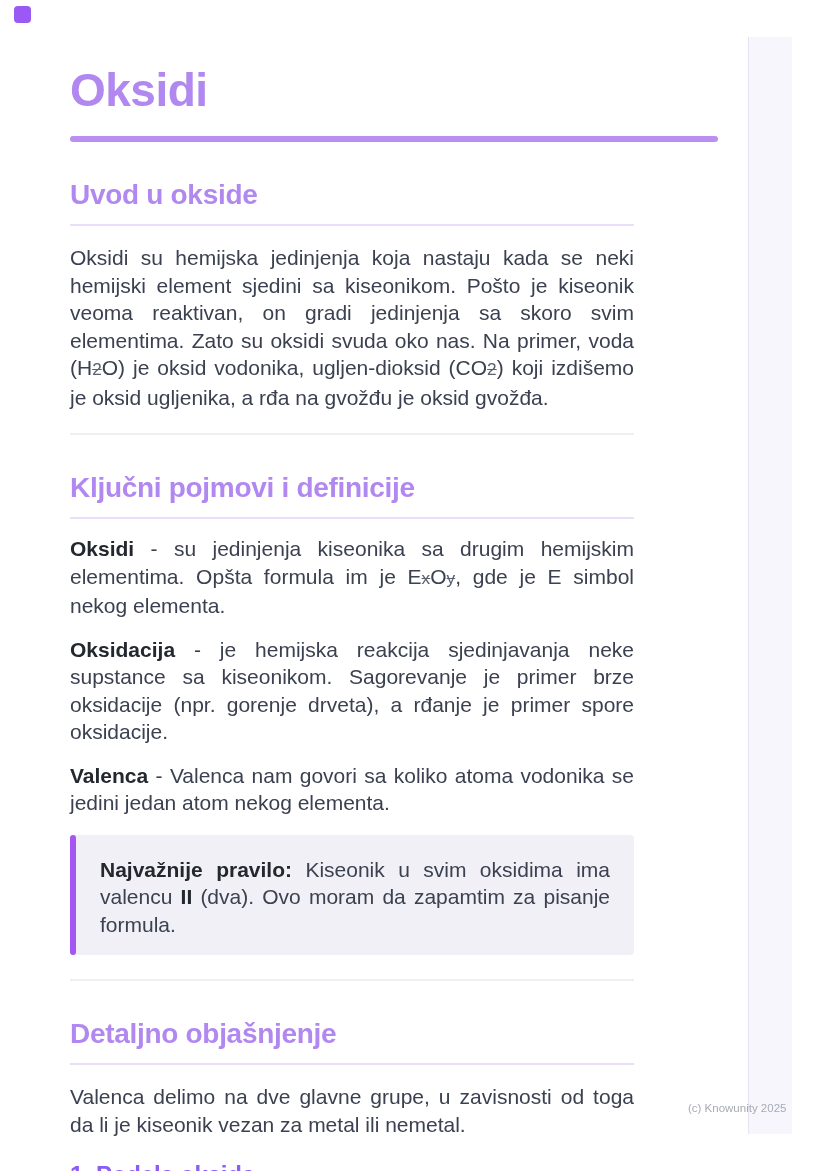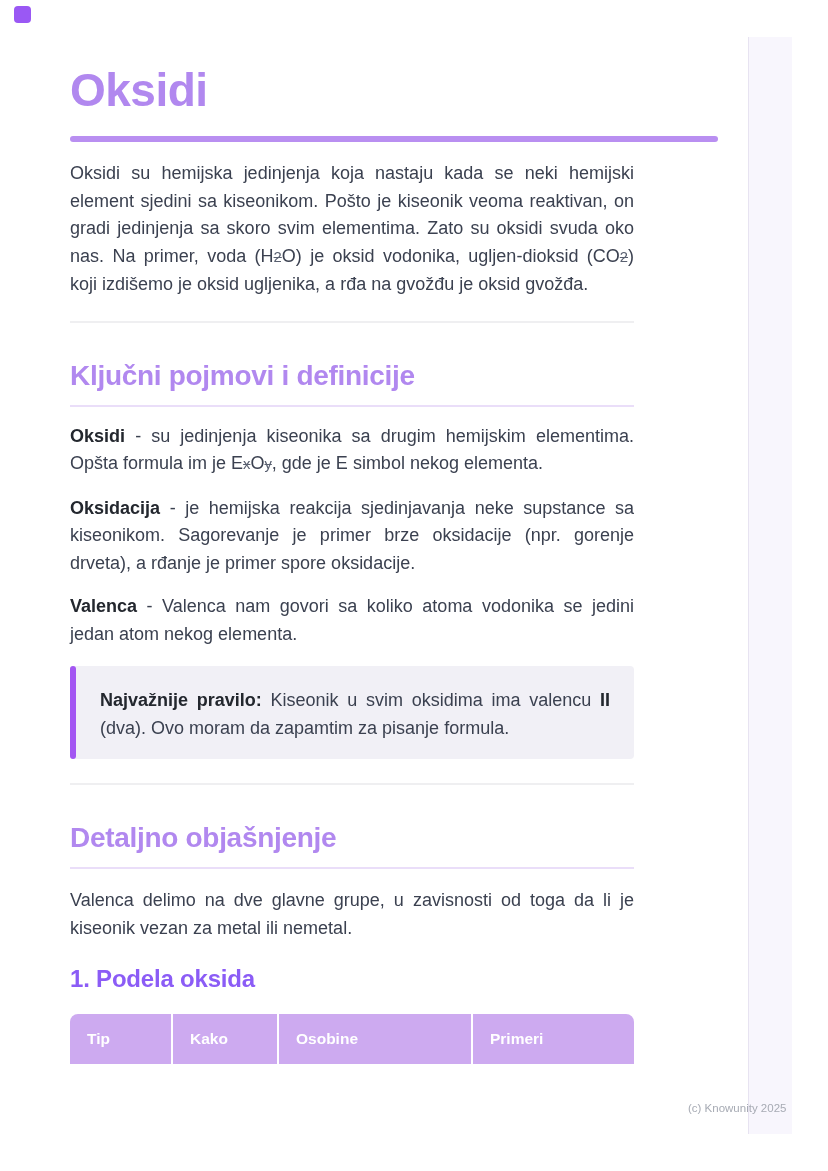--- a/index.html
+++ b/index.html
@@ -50,21 +50,21 @@
     margin-top: 36px;
     font-size: 28px; line-height: 34px;
     font-weight: 700; letter-spacing: -0.3px;
     color: #b188ef;
     padding-bottom: 12px;
     border-bottom: 2px solid #eadef9;
   }
 
   p.body-text {
     margin-top: 18px;
-    font-size: 18px; line-height: 27.5px;
+    font-size: 21px; line-height: 27.5px;
     color: #3b4150;
     text-align: justify;
   }
   .defs p.body-text { margin-top: 16px; }
 
   .b { font-weight: 700; color: #23272e; }
   .strike {
     font-size: 0.82em;
     text-decoration: line-through;
     text-decoration-thickness: 1px;
@@ -130,20 +130,21 @@
 <body>
 
 <div class="corner-badge"></div>
 <div class="right-strip"></div>
 
 <div class="content">
 
   <h1 class="doc-title">Oksidi</h1>
   <div class="title-rule"></div>
 
+  <h2 class="section-heading">Uvod u okside</h2>
   <p class="body-text"><span>Oksidi su hemijska jedinjenja koja nastaju kada se neki hemijski element sjedini sa kiseonikom. Pošto je kiseonik veoma reaktivan, on gradi jedinjenja sa skoro svim elementima. Zato su oksidi svuda oko nas. Na primer, voda (H</span><span class="strike">2</span><span>O) je oksid vodonika, ugljen-dioksid (CO</span><span class="strike">2</span><span>) koji izdišemo je oksid ugljenika, a rđa na gvožđu je oksid gvožđa.</span></p>
 
   <div class="divider"></div>
 
   <h2 class="section-heading">Ključni pojmovi i definicije</h2>
   <div class="defs">
     <p class="body-text"><span class="b">Oksidi</span><span> - su jedinjenja kiseonika sa drugim hemijskim elementima. Opšta formula im je E</span><span class="strike">x</span><span>O</span><span class="strike">y</span><span>, gde je E simbol nekog elementa.</span></p>
     <p class="body-text"><span class="b">Oksidacija</span><span> - je hemijska reakcija sjedinjavanja neke supstance sa kiseonikom. Sagorevanje je primer brze oksidacije (npr. gorenje drveta), a rđanje je primer spore oksidacije.</span></p>
     <p class="body-text"><span class="b">Valenca</span><span> - Valenca nam govori sa koliko atoma vodonika se jedini jedan atom nekog elementa.</span></p>
   </div>

